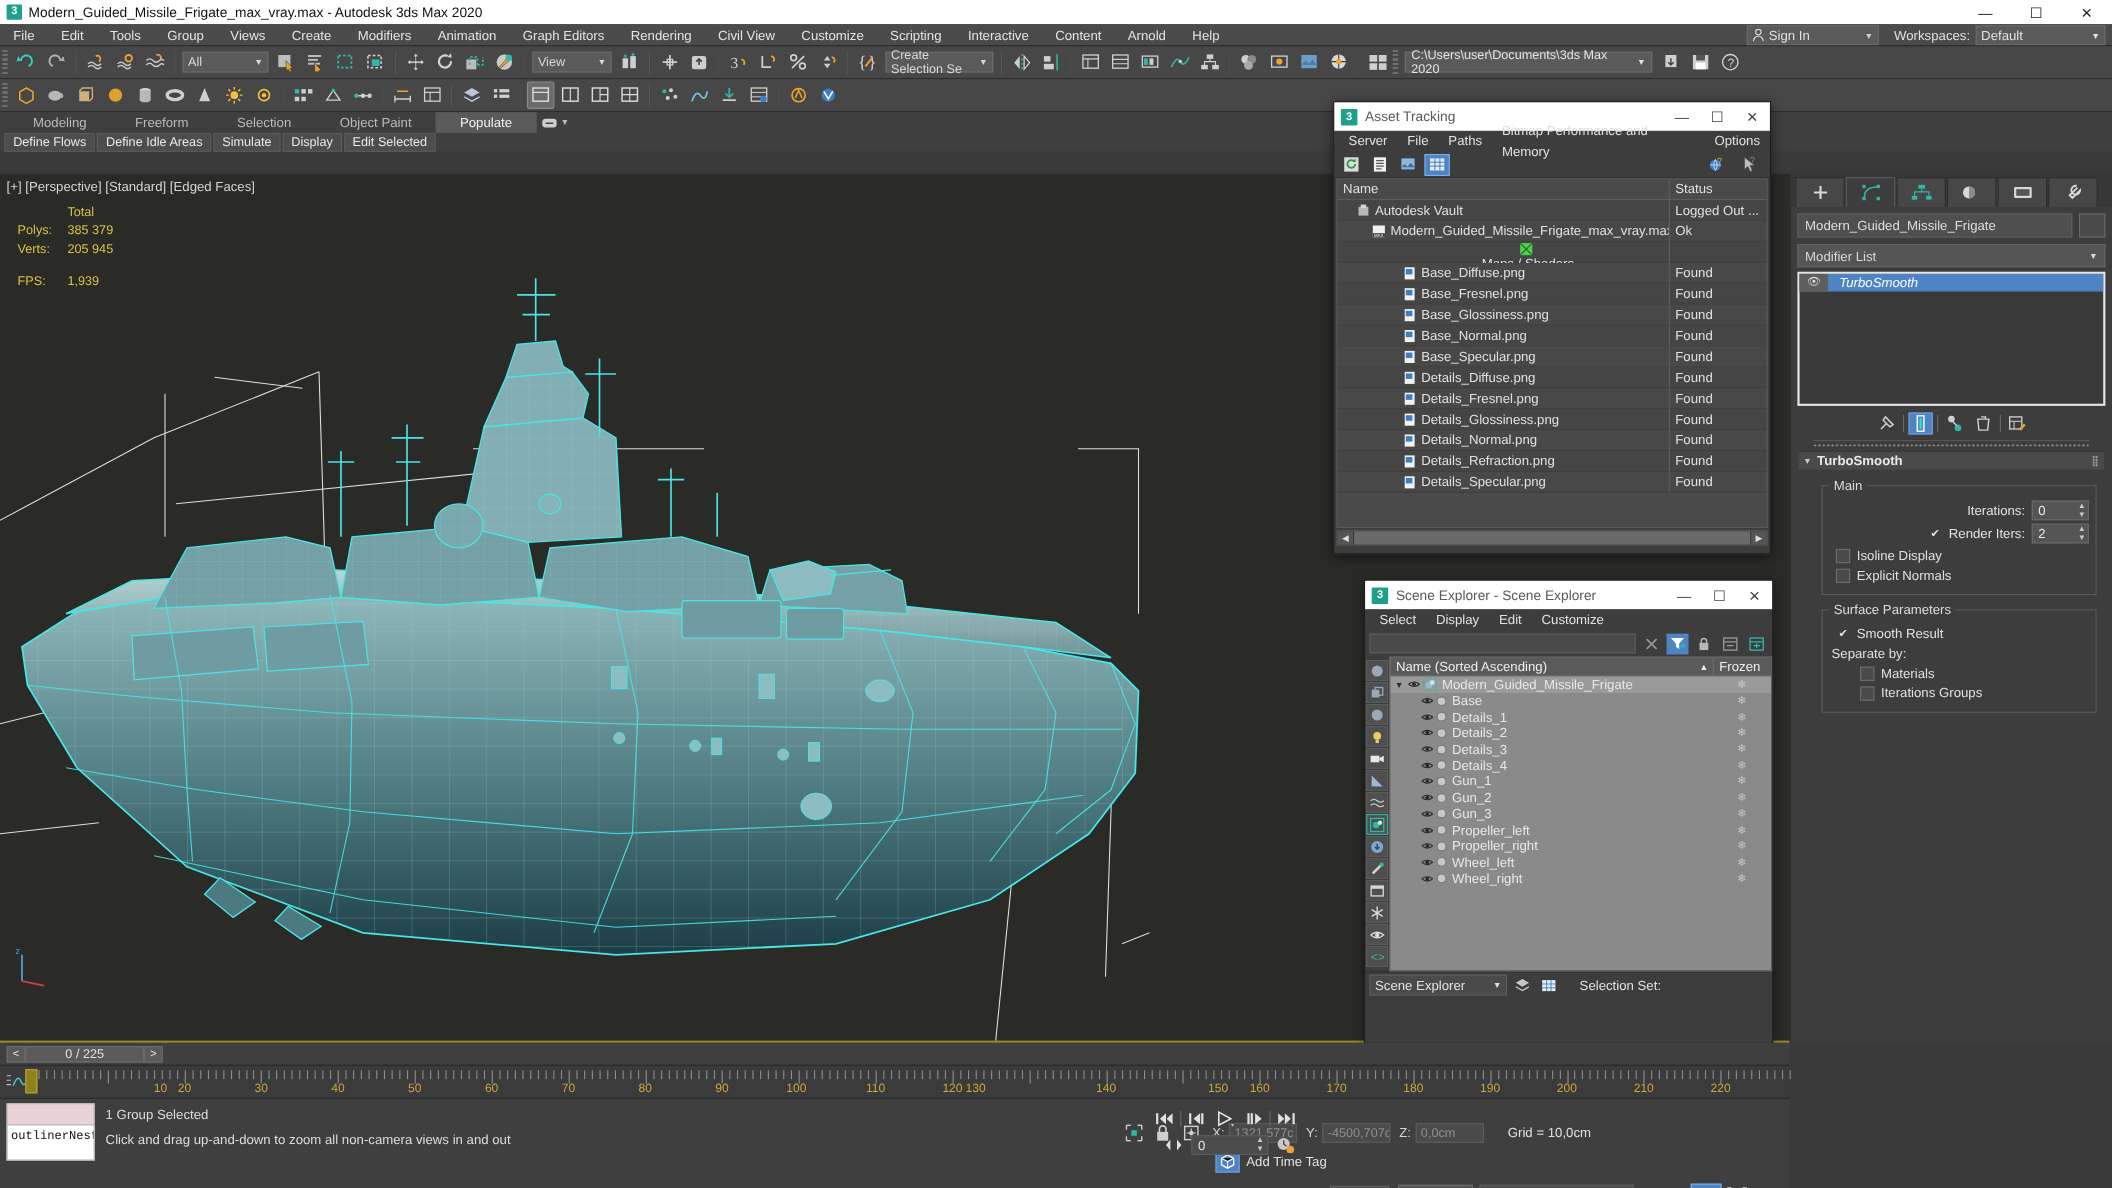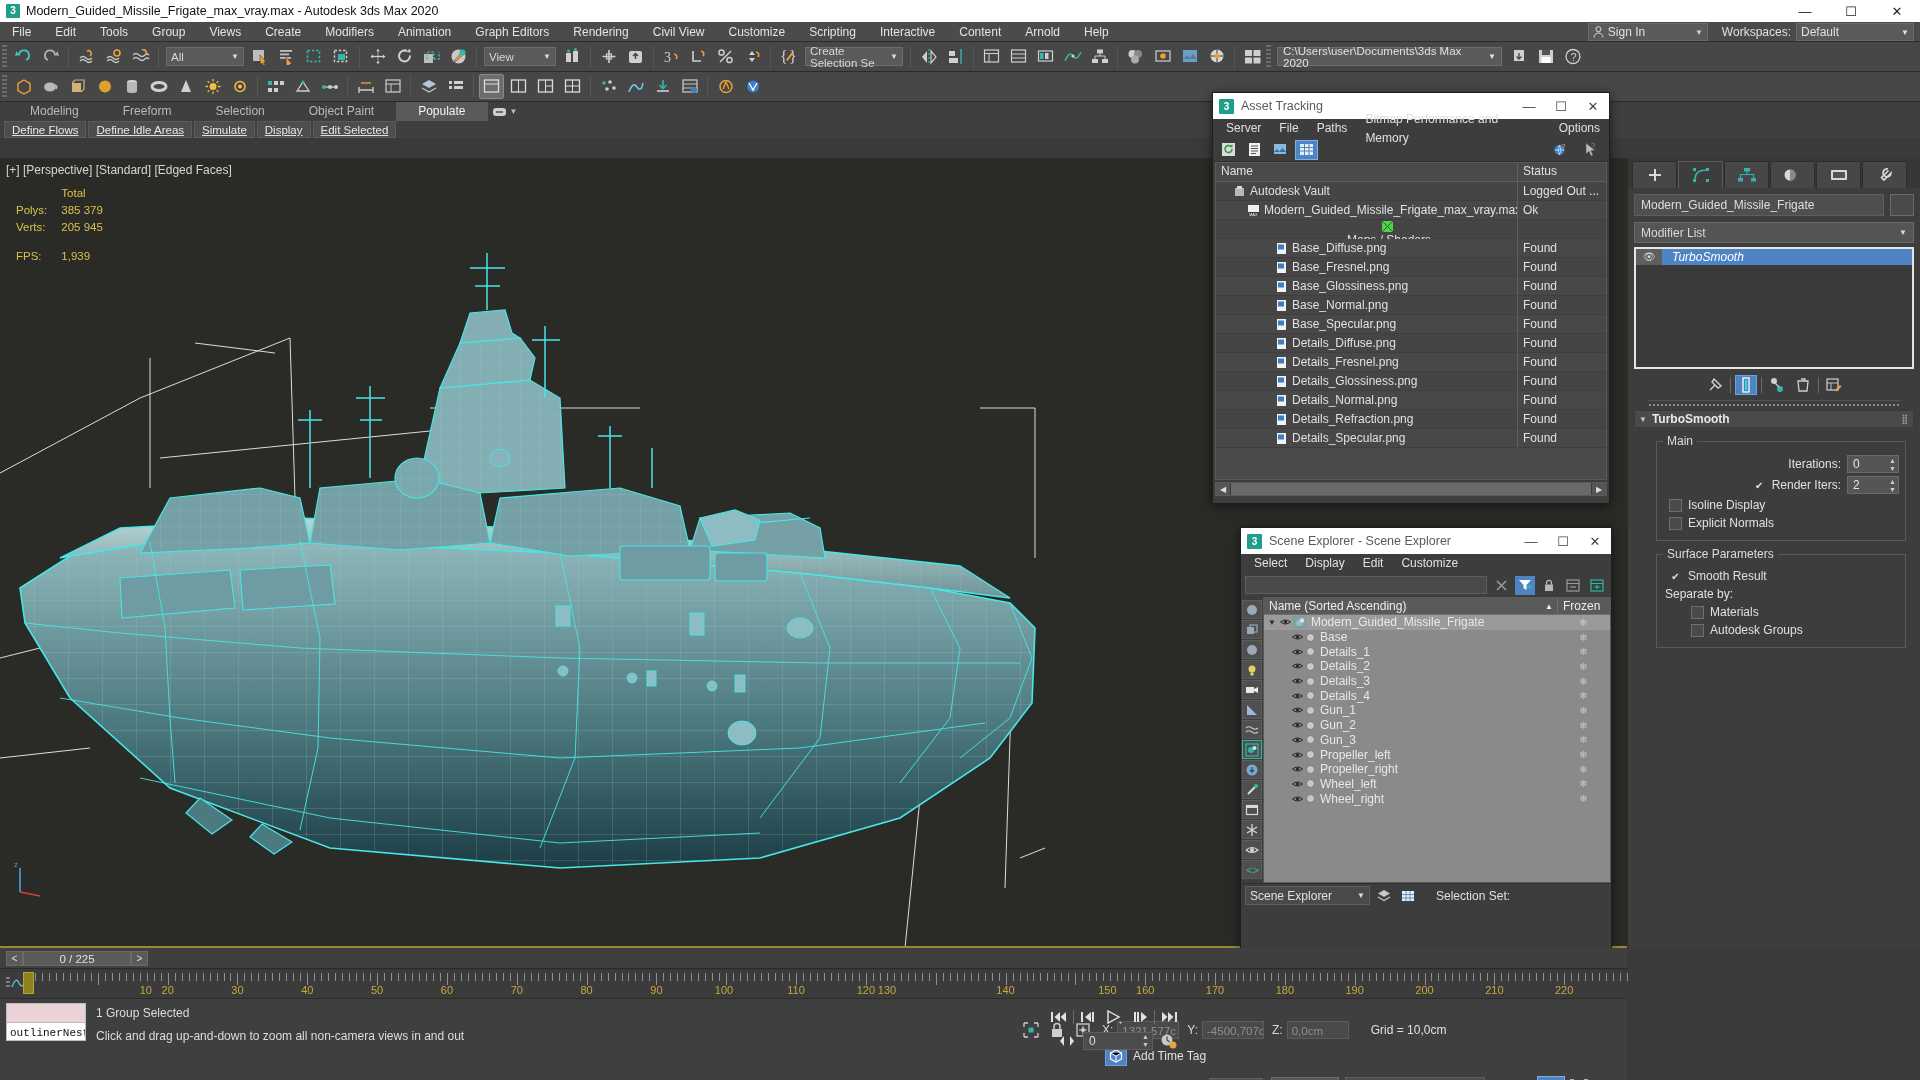--- a/index.html
+++ b/index.html
@@ -51,21 +51,21 @@
   
   #toolbar2 { height:30px;background:#474747;display:flex;align-items:center;padding-left:2px;
               border-bottom:1px solid #2b2b2b;}
 
   
   #ribbon { height:36px; background:#3f3f3f; border-bottom:1px solid #2b2b2b;}
   #ribtabs { height:19px; display:flex; align-items:stretch; background:#3f3f3f; padding-left:8px;}
   #ribtabs .rt { padding:0 22px; font-size:12px; color:#b9b9b9; line-height:19px; cursor:default;}
   #ribtabs .rt.active { background:#5a5a5a; color:#f2f2f2;}
   #ribtabs .rcombo { width:34px; display:flex;align-items:center;justify-content:center;gap:3px;}
-  #ribrow { height:17px; display:flex; align-items:stretch; padding-left:4px; background:#3f3f3f;text-decoration:underline;}
+  #ribrow { height:17px; display:flex; align-items:stretch; padding-left:4px; background:#3f3f3f;}
   #ribrow .rb { padding:0 7px; font-size:11.5px; line-height:16px; background:#4d4d4d;
                 border:1px solid #5c5c5c; margin-right:2px; color:#e8e8e8;}
 
   
   #viewport { position:absolute; left:0; top:158px; width:1627px; height:790px;
               background:#2a2a26; overflow:hidden; border-bottom:2px solid #9a8a2f;}
   #vpLabel { position:absolute; left:6px; top:5px; font-size:12px; color:#d5d5d5;}
   #vpStats { position:absolute; left:14px; top:26px; color:#d9c14c; font-size:11.5px; line-height:15px;}
   #vpStats table td{ padding-right:12px; white-space:nowrap;}
   #vpStats .hdr{ color:#d9c14c;}
@@ -198,21 +198,21 @@
              border-top:1px solid #2b2b2b;}
   #ruler{ position:absolute; left:28px; top:0; right:0; height:30px;}
   .tick{ position:absolute; top:4px; width:1px; background:#8f8f8f;}
   .tlbl{ position:absolute; top:15px; font-size:11px; color:#c9a83c; transform:translateX(-50%);}
   #slider{ position:absolute; left:0; top:3px; width:11px; height:22px; background:#8f8020;
            border:1px solid #b8a53a;}
   #statusArea{ position:absolute; left:0; bottom:0; width:1627px; height:82px; background:#3f3f3f;
                border-top:1px solid #2b2b2b;}
   #mxsBox{ position:absolute; left:6px; top:4px; width:80px;}
   #mxsBox .pink{ height:20px;background:#e9d3d6;border:1px solid #bdbdbd;}
-  #mxsBox .inp{ height:18px;background:#fff;border:1px solid #bdbdbd;border-top:none;color:#111;
+  #mxsBox .inp{ height:32px;background:#fff;border:1px solid #bdbdbd;border-top:none;color:#111;
                 font-family:"Liberation Mono",monospace;font-size:11px;line-height:20px;
                 padding-left:3px;overflow:hidden;white-space:nowrap;}
   #promptCol{ position:absolute; left:96px; top:4px; font-size:12px; color:#dcdcdc; }
   #promptCol .l1{ line-height:20px;}
   #promptCol .l2{ line-height:20px; margin-top:3px;}
   #coordBar{ position:absolute; left:1020px; bottom:40px; display:flex; align-items:center; gap:4px;}
   .cfld{ width:62px;height:18px;background:#4a4a4a;border:1px solid #5c5c5c;color:#8f8f8f;
          font-size:11.5px;line-height:18px;padding-left:4px;overflow:hidden;white-space:nowrap;}
   .clbl{ font-size:12px;color:#d6d6d6;margin-left:4px;}
   #gridLbl{ margin-left:18px;font-size:12px;}
@@ -1048,21 +1048,21 @@
         <span class="ck checked">✔</span>
         <span>Smooth Result</span>
       </div>
       <div style="font-size:12px;margin:2px 0 2px 2px;">Separate by:</div>
       <div class="ckrow" style="margin-left:28px">
         <span class="ck"></span>
         <span>Materials</span>
       </div>
       <div class="ckrow" style="margin-left:28px">
         <span class="ck"></span>
-        <span>Autodesk Groups</span>
+        <span>Iterations Groups</span>
       </div>
     </fieldset>
 
   </div>
 </div>
 
 <div class="fwin" id="assetWin">
   <div class="fwTitle">
     <div class="ic">3</div>
     <div class="t">Asset Tracking</div>

